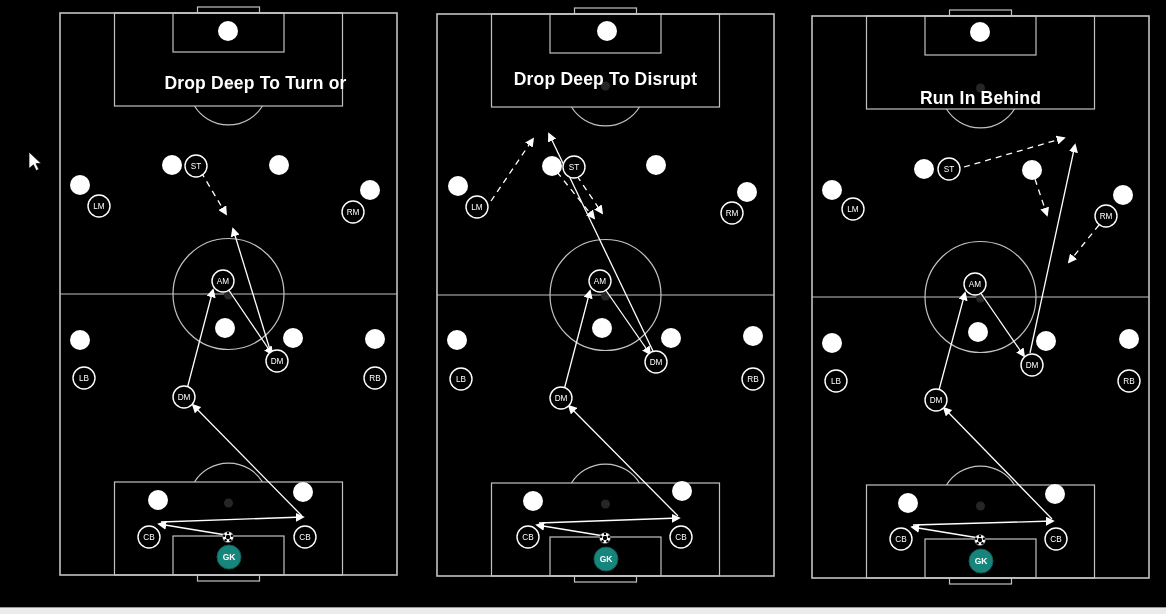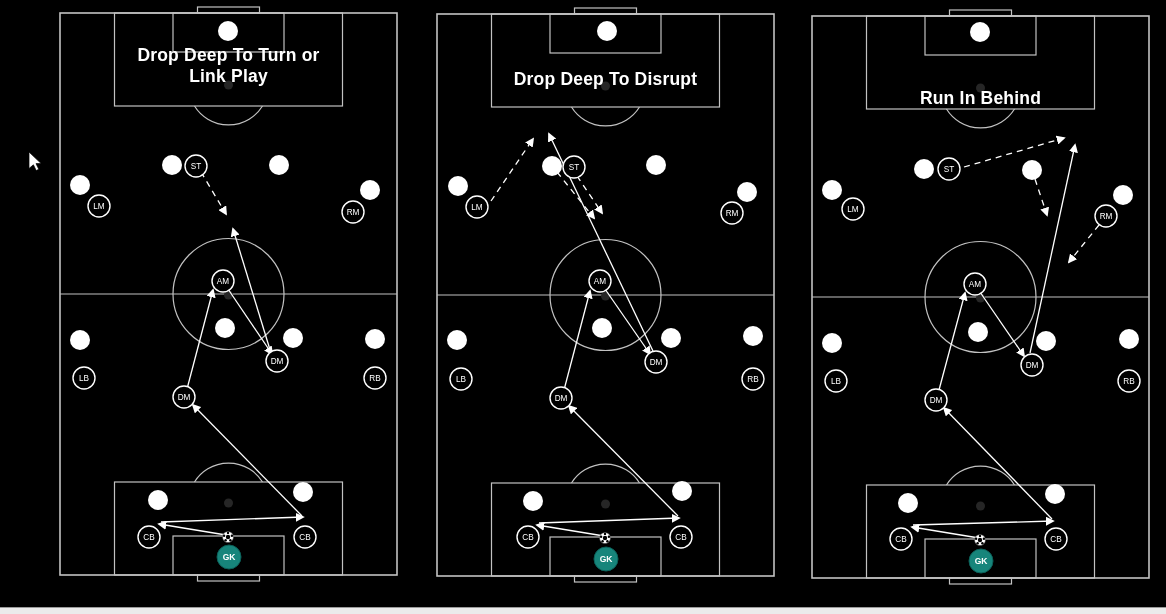--- a/index.html
+++ b/index.html
@@ -105,23 +105,22 @@
         </g>
         <g>
           <circle cx="245" cy="524" r="11" fill="#000000" stroke="#ffffff" stroke-width="1.4"></circle>
           <text x="245" y="524" fill="#ffffff" font-family="&quot;Liberation Sans&quot;, sans-serif" font-size="8.2" font-weight="normal" text-anchor="middle" dy="2.9">CB</text>
         </g>
         <g>
           <circle cx="169" cy="544" r="12" fill="#17857b" stroke="#0b5f58" stroke-width="1"></circle>
           <text x="169" y="544" fill="#ffffff" font-family="&quot;Liberation Sans&quot;, sans-serif" font-size="8.5" font-weight="bold" text-anchor="middle" dy="2.9">GK</text>
         </g>
       </svg>
-    <div class="pitch-title" style="top: 32px;">
+    <div class="pitch-title" style="top: 60px; padding-left: 27px;">
       <div>Drop Deep To Turn or</div>
-      <div>Link Play</div>
     </div>
   </figure>
 
   <figure class="pitch" style="left: 437px; top: 14px;">
     <svg width="337" height="562" viewBox="0 0 337 562">
         <defs>
           <marker id="ah1" viewBox="0 0 10 10" refX="8" refY="5" markerWidth="7" markerHeight="7" orient="auto-start-reverse">
             <path d="M0,0 L10,5 L0,10 z" fill="#ffffff"></path>
           </marker>
         </defs>

